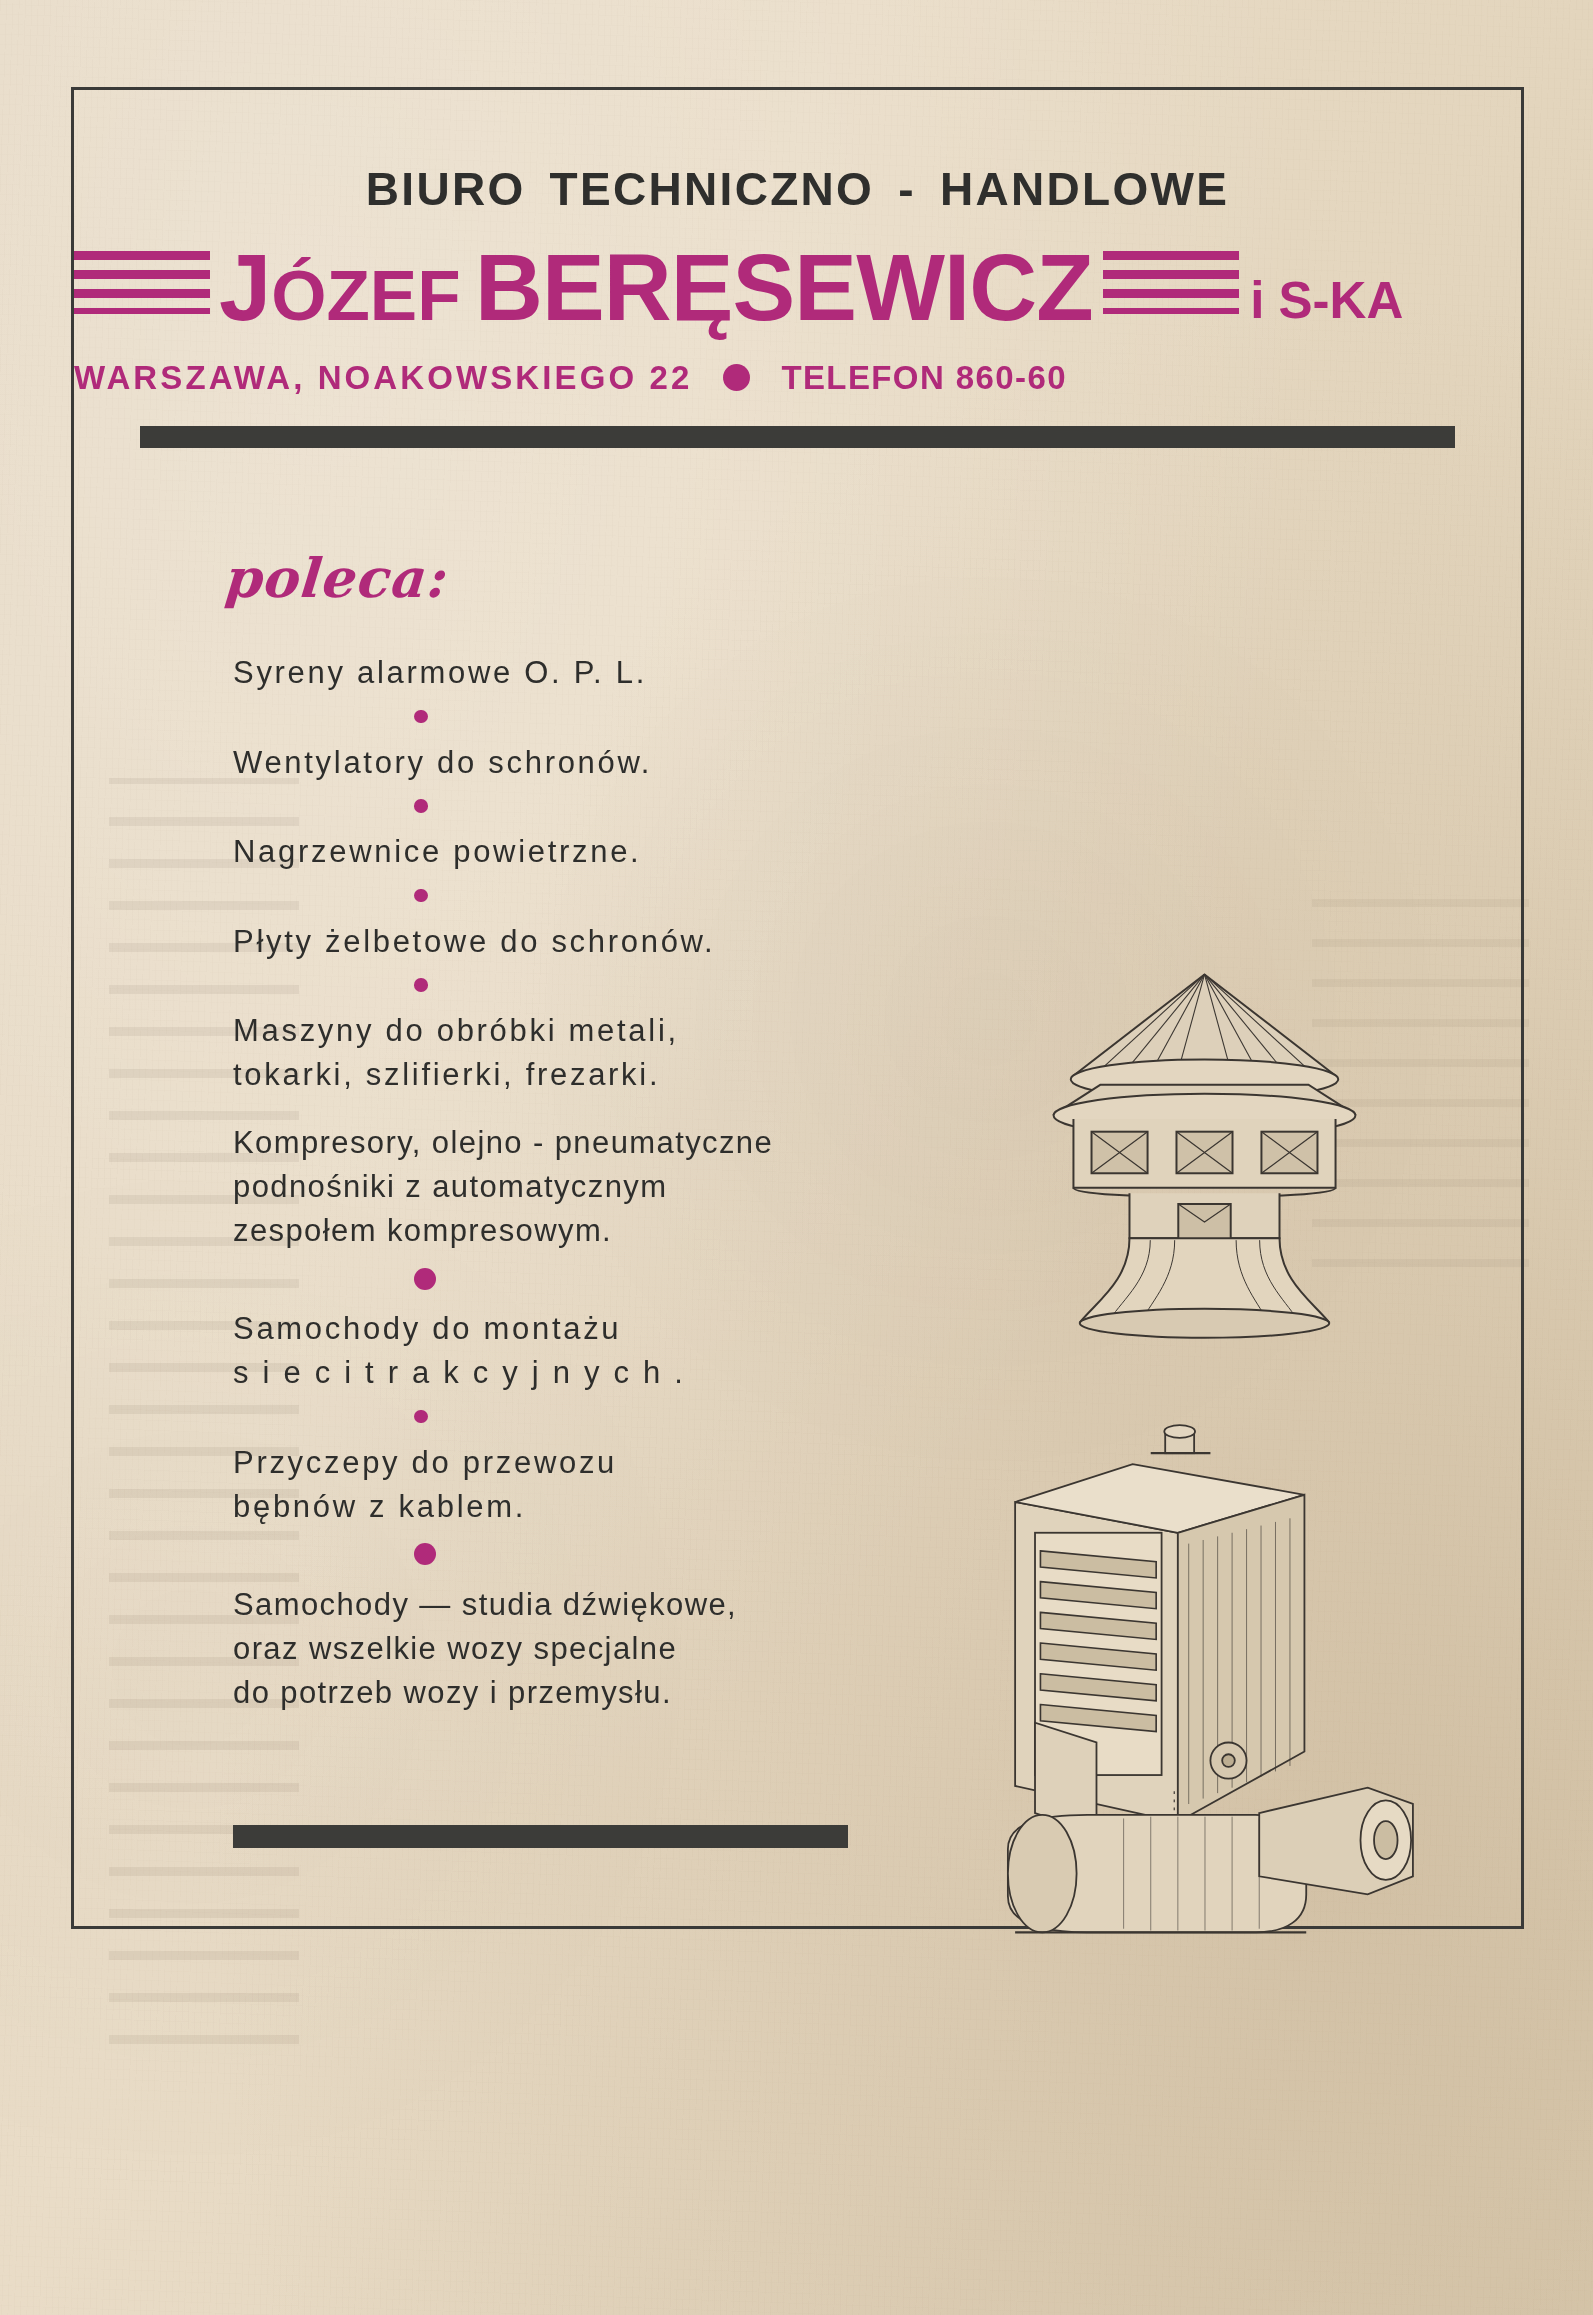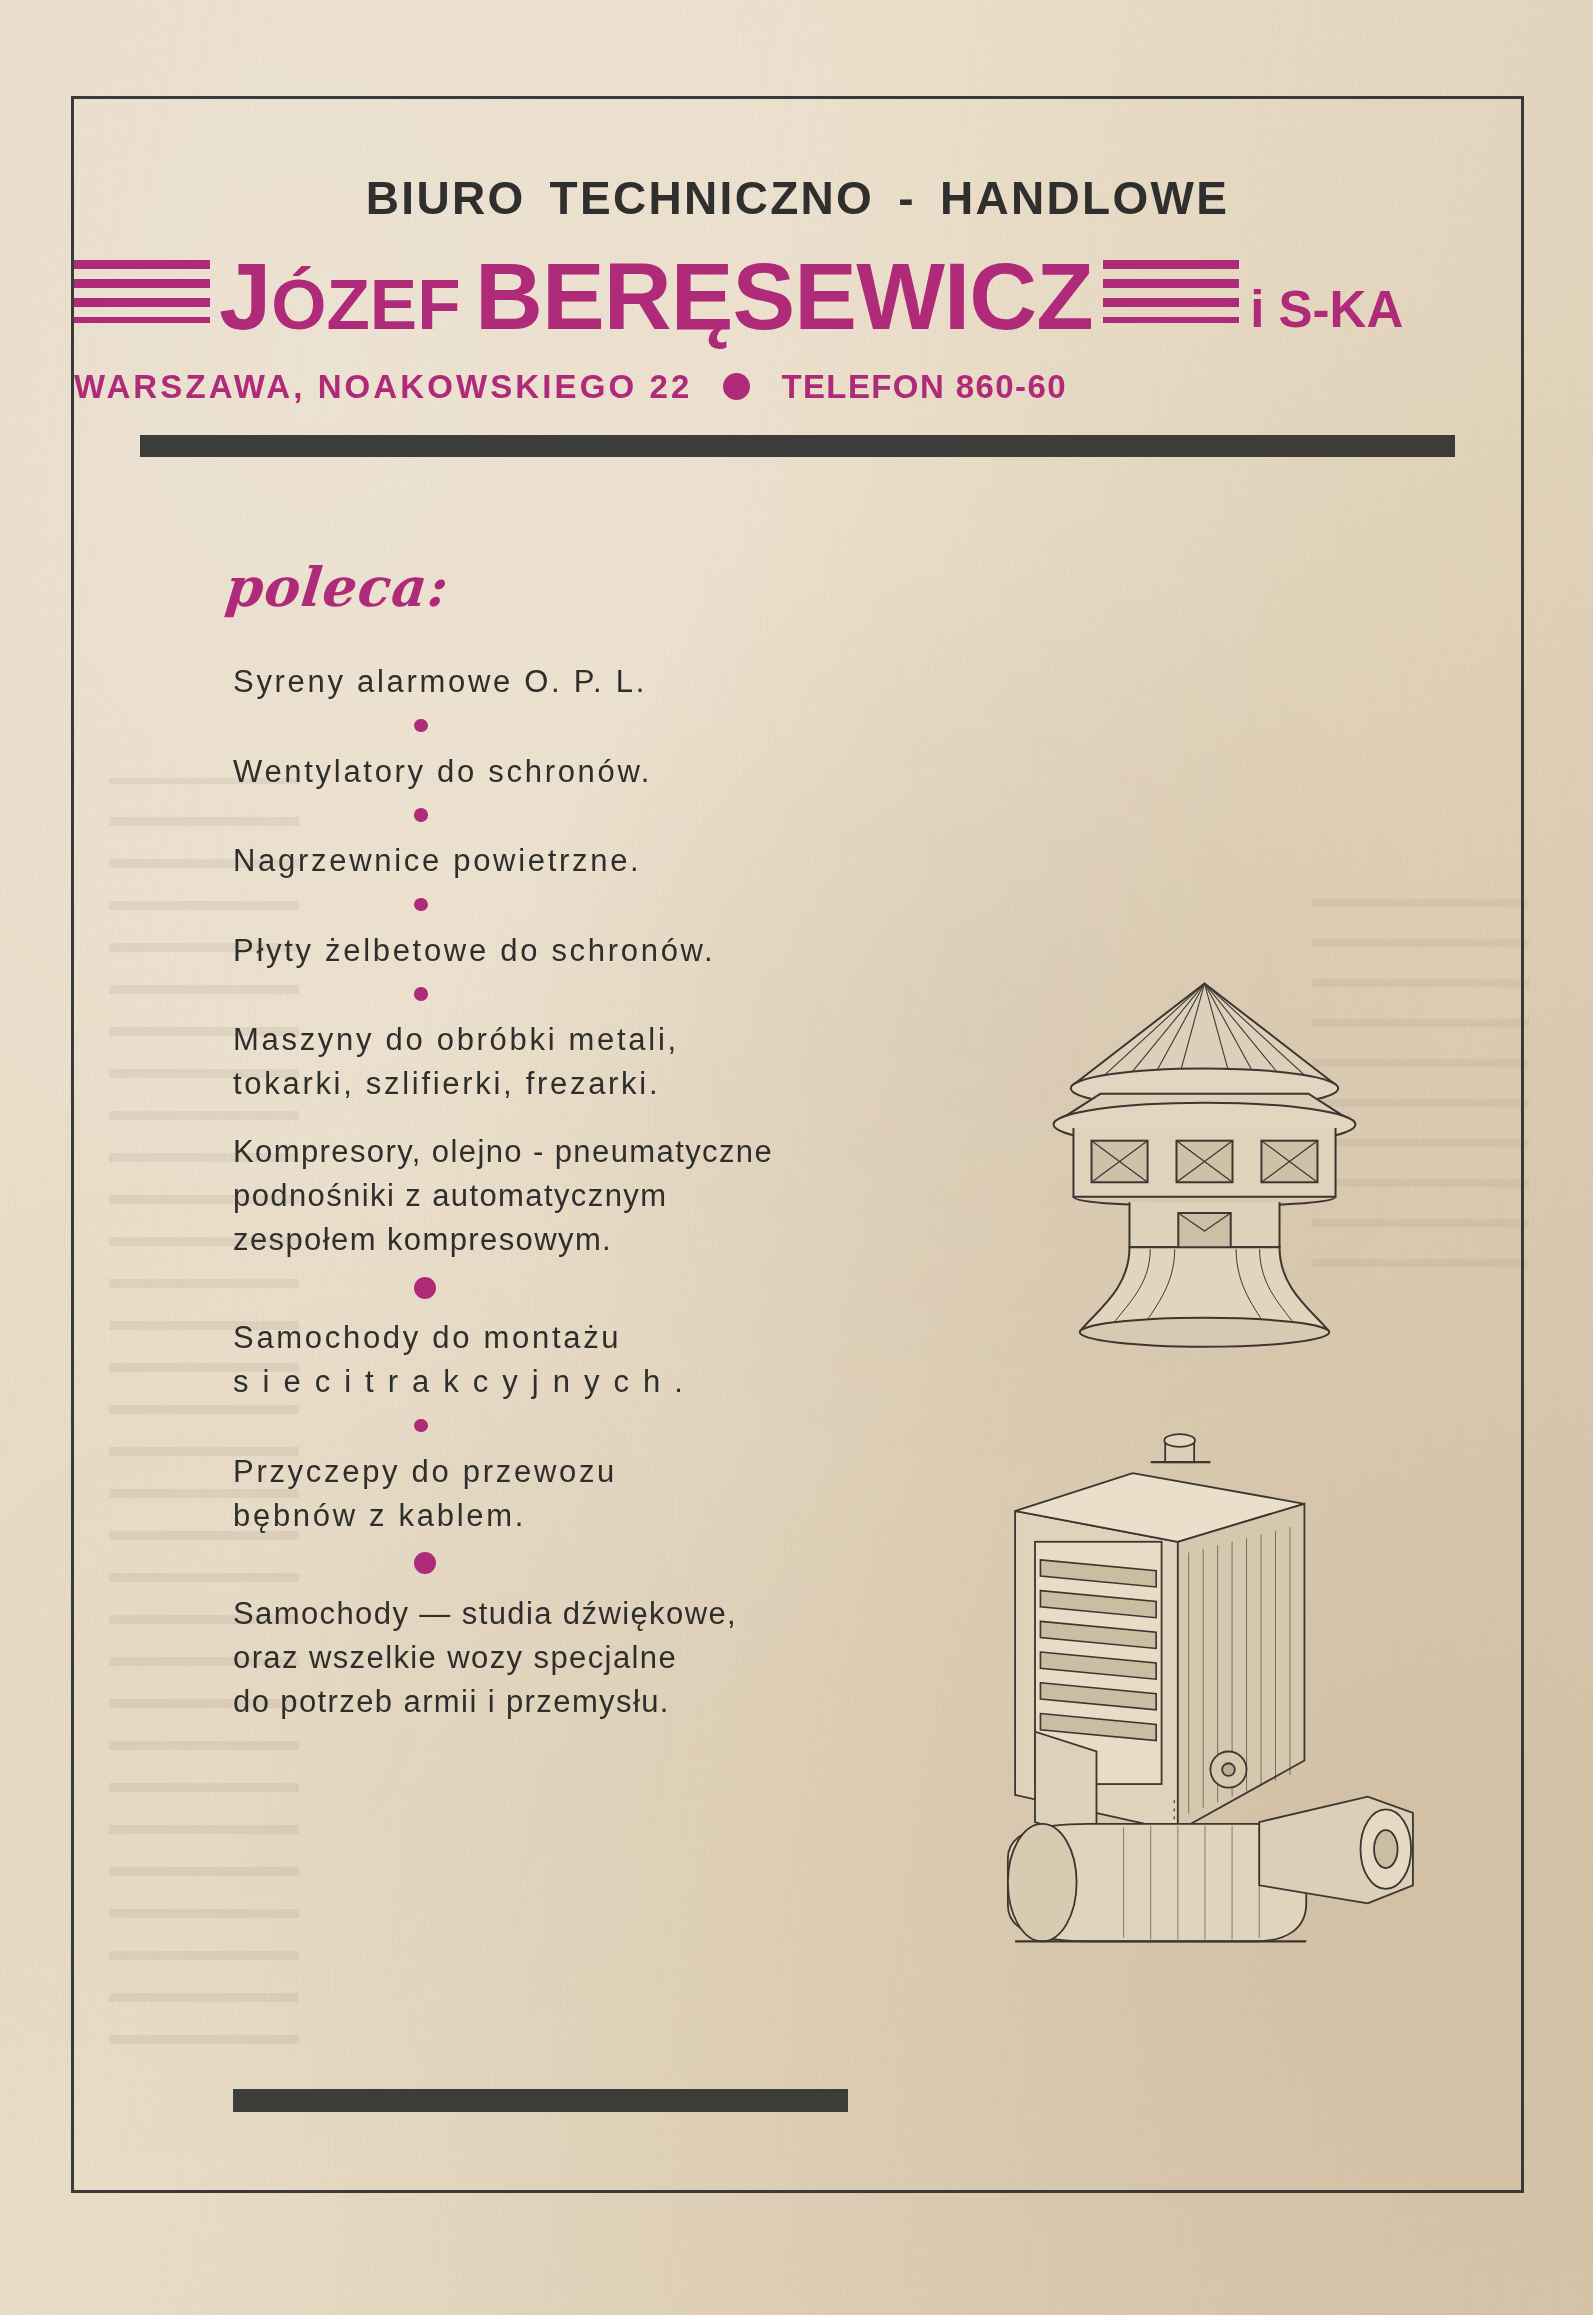--- a/index.html
+++ b/index.html
@@ -55,23 +55,23 @@
     pointer-events: none;
     background:
       repeating-linear-gradient(0deg, rgba(70,50,35,.5) 0 8.1px, rgba(0,0,0,0) 8.1px 40px);
     filter: blur(0.6px);
   }
 
   
   #frame {
     position: absolute;
     left: 71px;
-    top: 96px;
+    top: 87px;
     width: 1453px;
-    height: 2097px;
+    height: 1842px;
     border: 3.6px solid #3a3a38;
     box-sizing: border-box;
   }
 
   
   #header {
     position: absolute;
     left: 0; right: 0; top: 0;
     text-align: center;
   }
@@ -300,21 +300,21 @@
 
         <div class="item">
           <div>Przyczepy do przewozu</div>
           <div>bębnów   z   kablem.</div>
         </div>
         <div class="sep big"><i></i></div>
 
         <div class="item tight">
           <div>Samochody — studia dźwiękowe,</div>
           <div>oraz wszelkie wozy specjalne</div>
-          <div>do potrzeb armii i przemysłu.</div>
+          <div>do potrzeb wozy i przemysłu.</div>
         </div>
 
       </div>
 
       <div class="illus" id="illus-siren">
         <svg width="479" height="380" viewBox="0 0 530 420">
           <g stroke="#3b3631" fill="none" stroke-width="2.2">
 
             <path d="M265 8 L120 120 L410 120 Z" fill="#ddd0ba"></path>
             <path d="M265 8 L145 118" stroke-width="1.2"></path>

